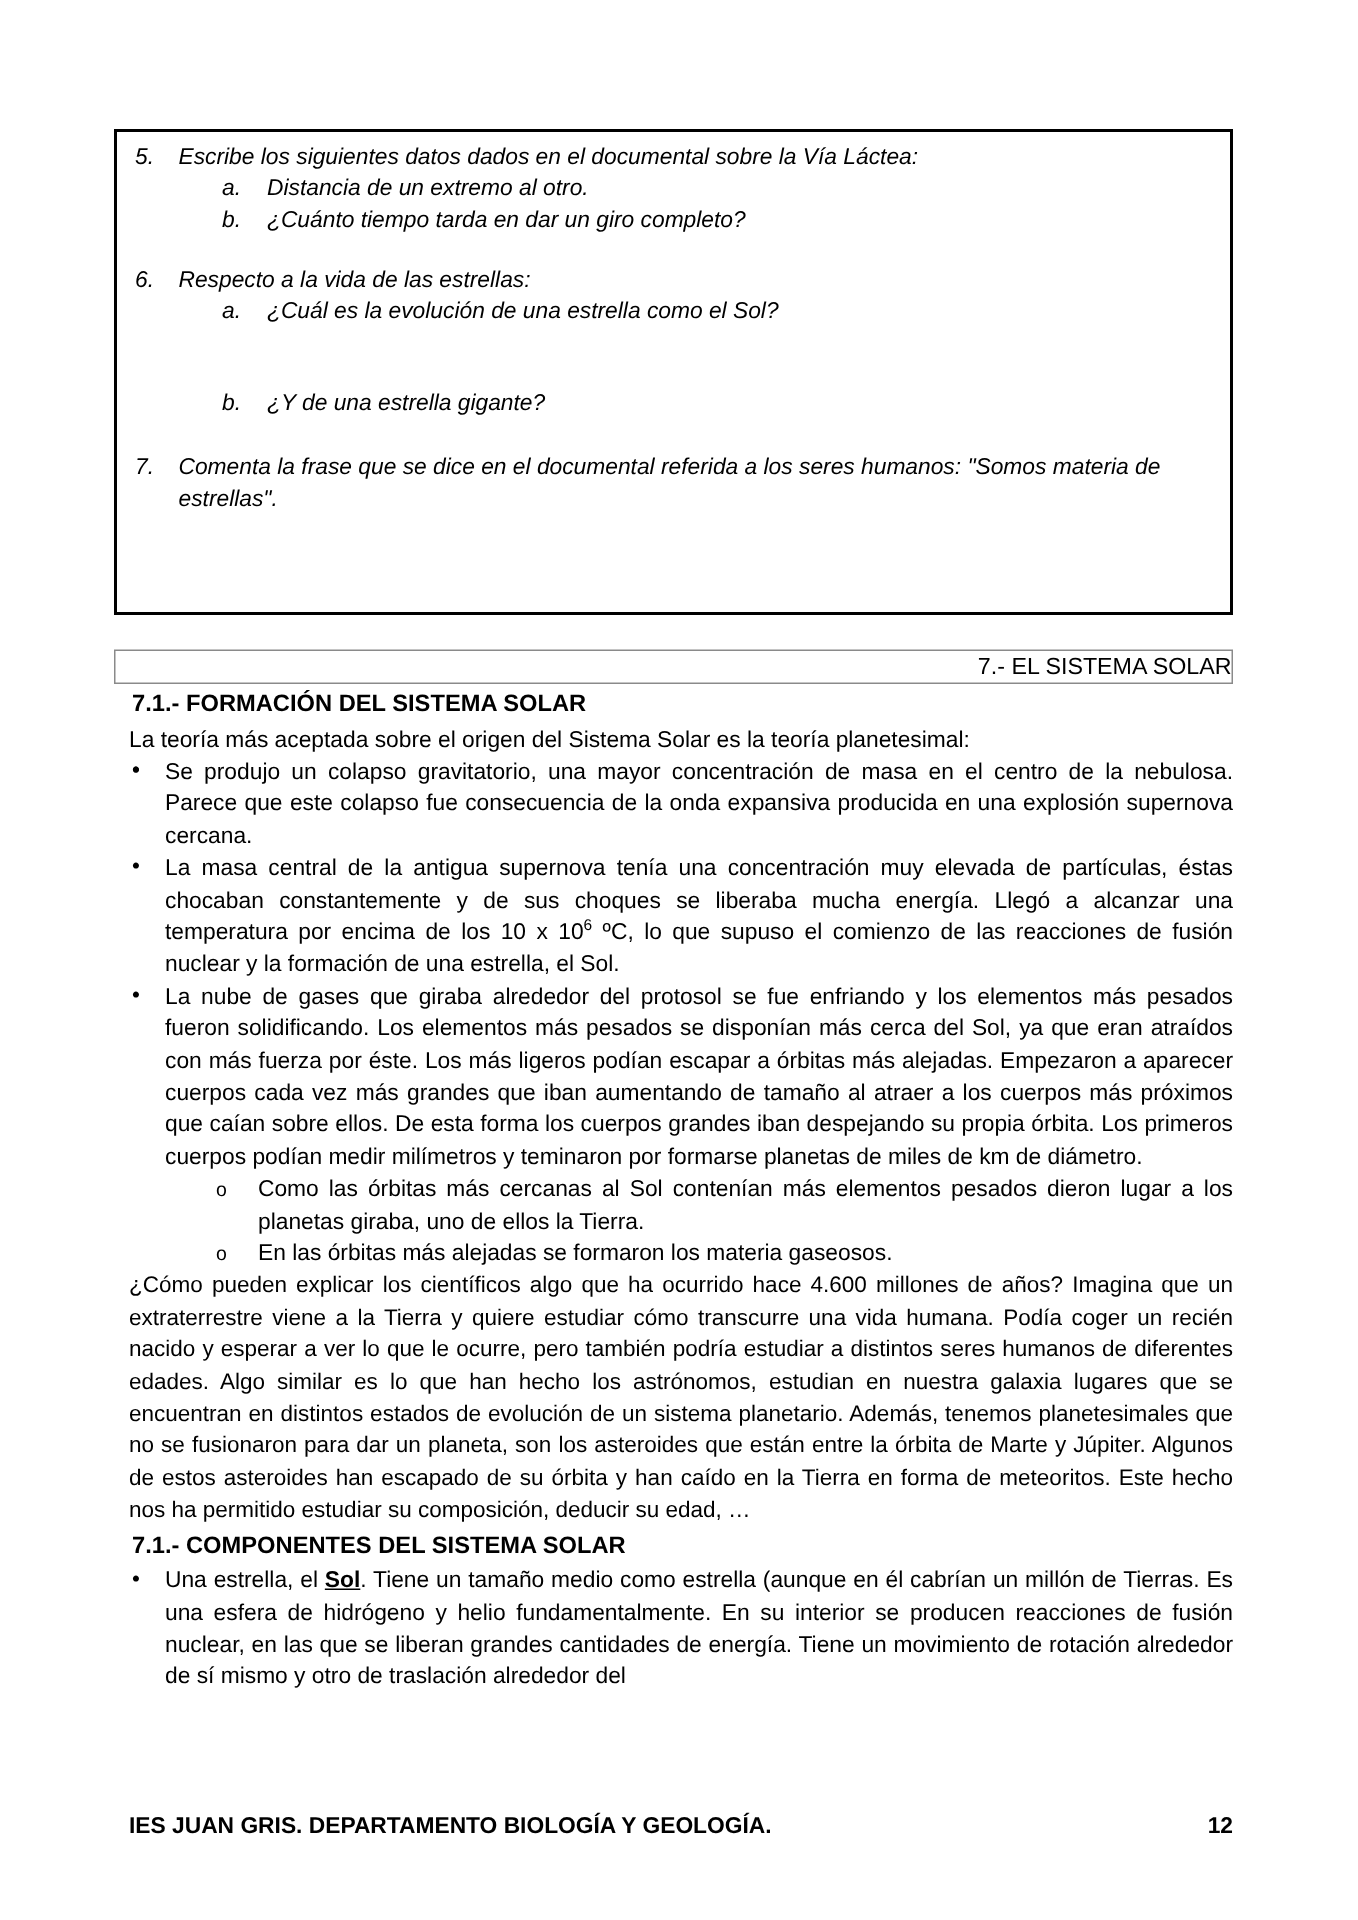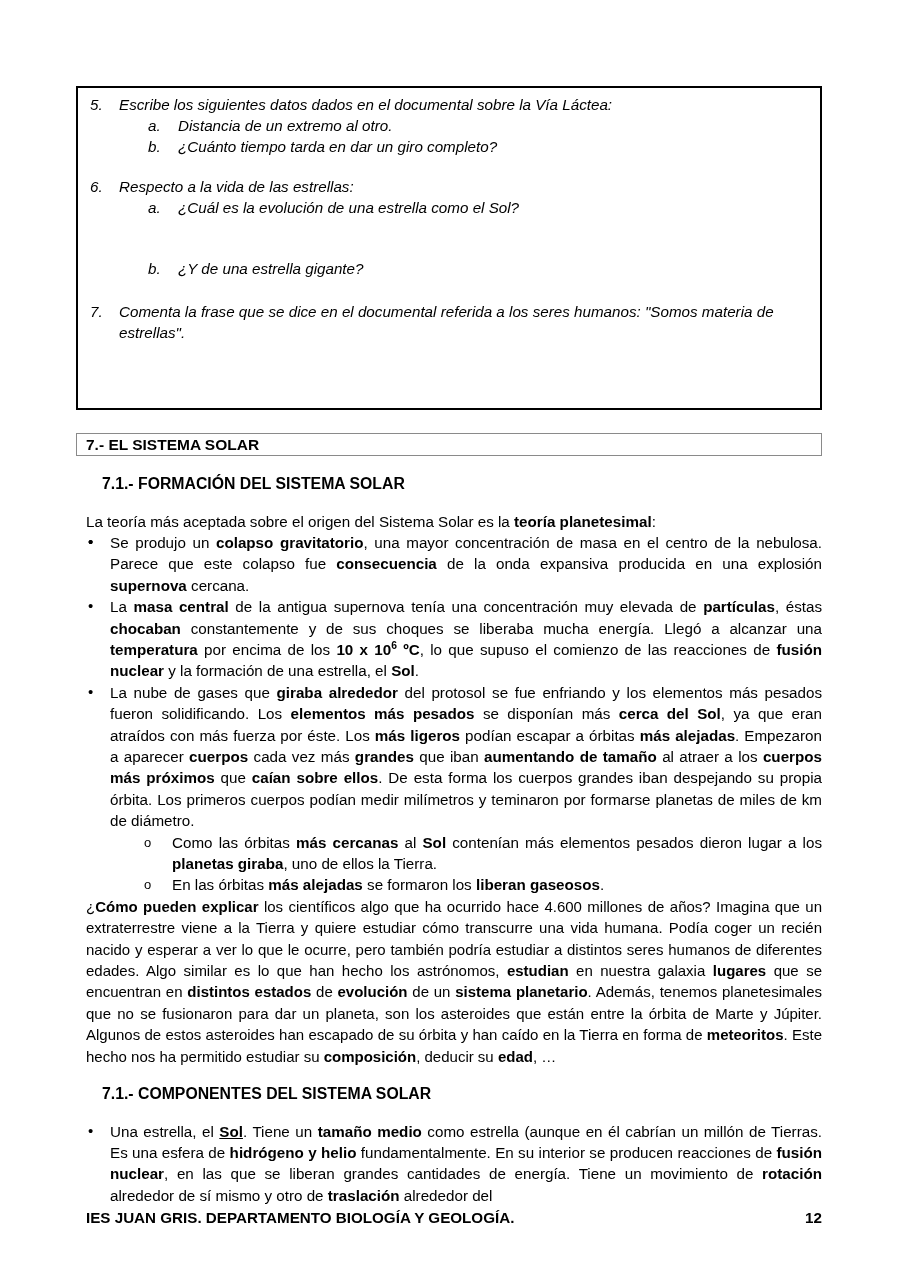--- a/index.html
+++ b/index.html
@@ -72,38 +72,39 @@
     position: absolute;
     left: 76px;
     top: 433px;
     width: 746px;
     height: 23px;
     border: 1px solid #8a8a8a;
     box-sizing: border-box;
     background: #fff;
   }
   .section-bar .txt {
-    font-weight: bold;
+    font-weight: normal;
     font-size: 15.5px;
     line-height: 21px;
     padding-left: 9px;
+    text-align: right;
   }
 
   
   .content {
     position: absolute;
     left: 86px;
     top: 457px;
     width: 736px;
   }
   .h2 {
     font-weight: bold;
     font-size: 15.8px;
     line-height: 21.5px;
-    margin: 16px;
+    margin: 2px;
   }
   p.body {
     font-size: 15px;
     line-height: 21.4px;
     margin: 0;
     text-align: justify;
   }
   p.nojust {
     font-size: 15.2px;
     line-height: 21.4px;
@@ -141,21 +142,21 @@
     line-height: 21.4px;
     text-align: justify;
     margin: 0;
   }
   ul.lvl2 > li > .bullet-o {
     position: absolute;
     left: 58px;
     top: 0px;
     font-size: 13px;
   }
-  b { font-weight: bold; }
+  b { font-weight: normal; }
   .u-bold { font-weight: bold; text-decoration: underline; }
   sup { font-size: 0.68em; vertical-align: super; line-height: 0; }
 
   
   .footer {
     position: absolute;
     left: 86px;
     top: 1209px;
     width: 736px;
     display: flex;
@@ -244,21 +245,21 @@
       </li>
     </ul>
 
     <ul class="lvl2">
       <li>
         <span class="bullet-o">o</span>
         <span class="rich"><span>Como las órbitas </span><b>más cercanas</b><span> al </span><b>Sol</b><span> contenían más elementos pesados dieron lugar a los </span><b>planetas giraba</b><span>, uno de ellos la Tierra.</span></span>
       </li>
       <li>
         <span class="bullet-o">o</span>
-        <span class="rich"><span>En las órbitas </span><b>más alejadas</b><span> se formaron los </span><b>liberan gaseosos</b><span>.</span></span>
+        <span class="rich"><span>En las órbitas </span><b>más alejadas</b><span> se formaron los </span><b>materia gaseosos</b><span>.</span></span>
       </li>
     </ul>
 
     <p class="body rich"><span>¿</span><b>Cómo pueden explicar</b><span> los científicos algo que ha ocurrido hace 4.600 millones de años? Imagina que un extraterrestre viene a la Tierra y quiere estudiar cómo transcurre una vida humana. Podía coger un recién nacido y esperar a ver lo que le ocurre, pero también podría estudiar a distintos seres humanos de diferentes edades. Algo similar es lo que han hecho los astrónomos, </span><b>estudian</b><span> en nuestra galaxia </span><b>lugares</b><span> que se encuentran en </span><b>distintos estados</b><span> de </span><b>evolución</b><span> de un </span><b>sistema planetario</b><span>. Además, tenemos planetesimales que no se fusionaron para dar un planeta, son los asteroides que están entre la órbita de Marte y Júpiter. Algunos de estos asteroides han escapado de su órbita y han caído en la Tierra en forma de </span><b>meteoritos</b><span>. Este hecho nos ha permitido estudiar su </span><b>composición</b><span>, deducir su </span><b>edad</b><span>, …</span></p>
 
     <div class="h2">7.1.- COMPONENTES DEL SISTEMA SOLAR</div>
 
 
     <ul class="lvl1">
       <li>

